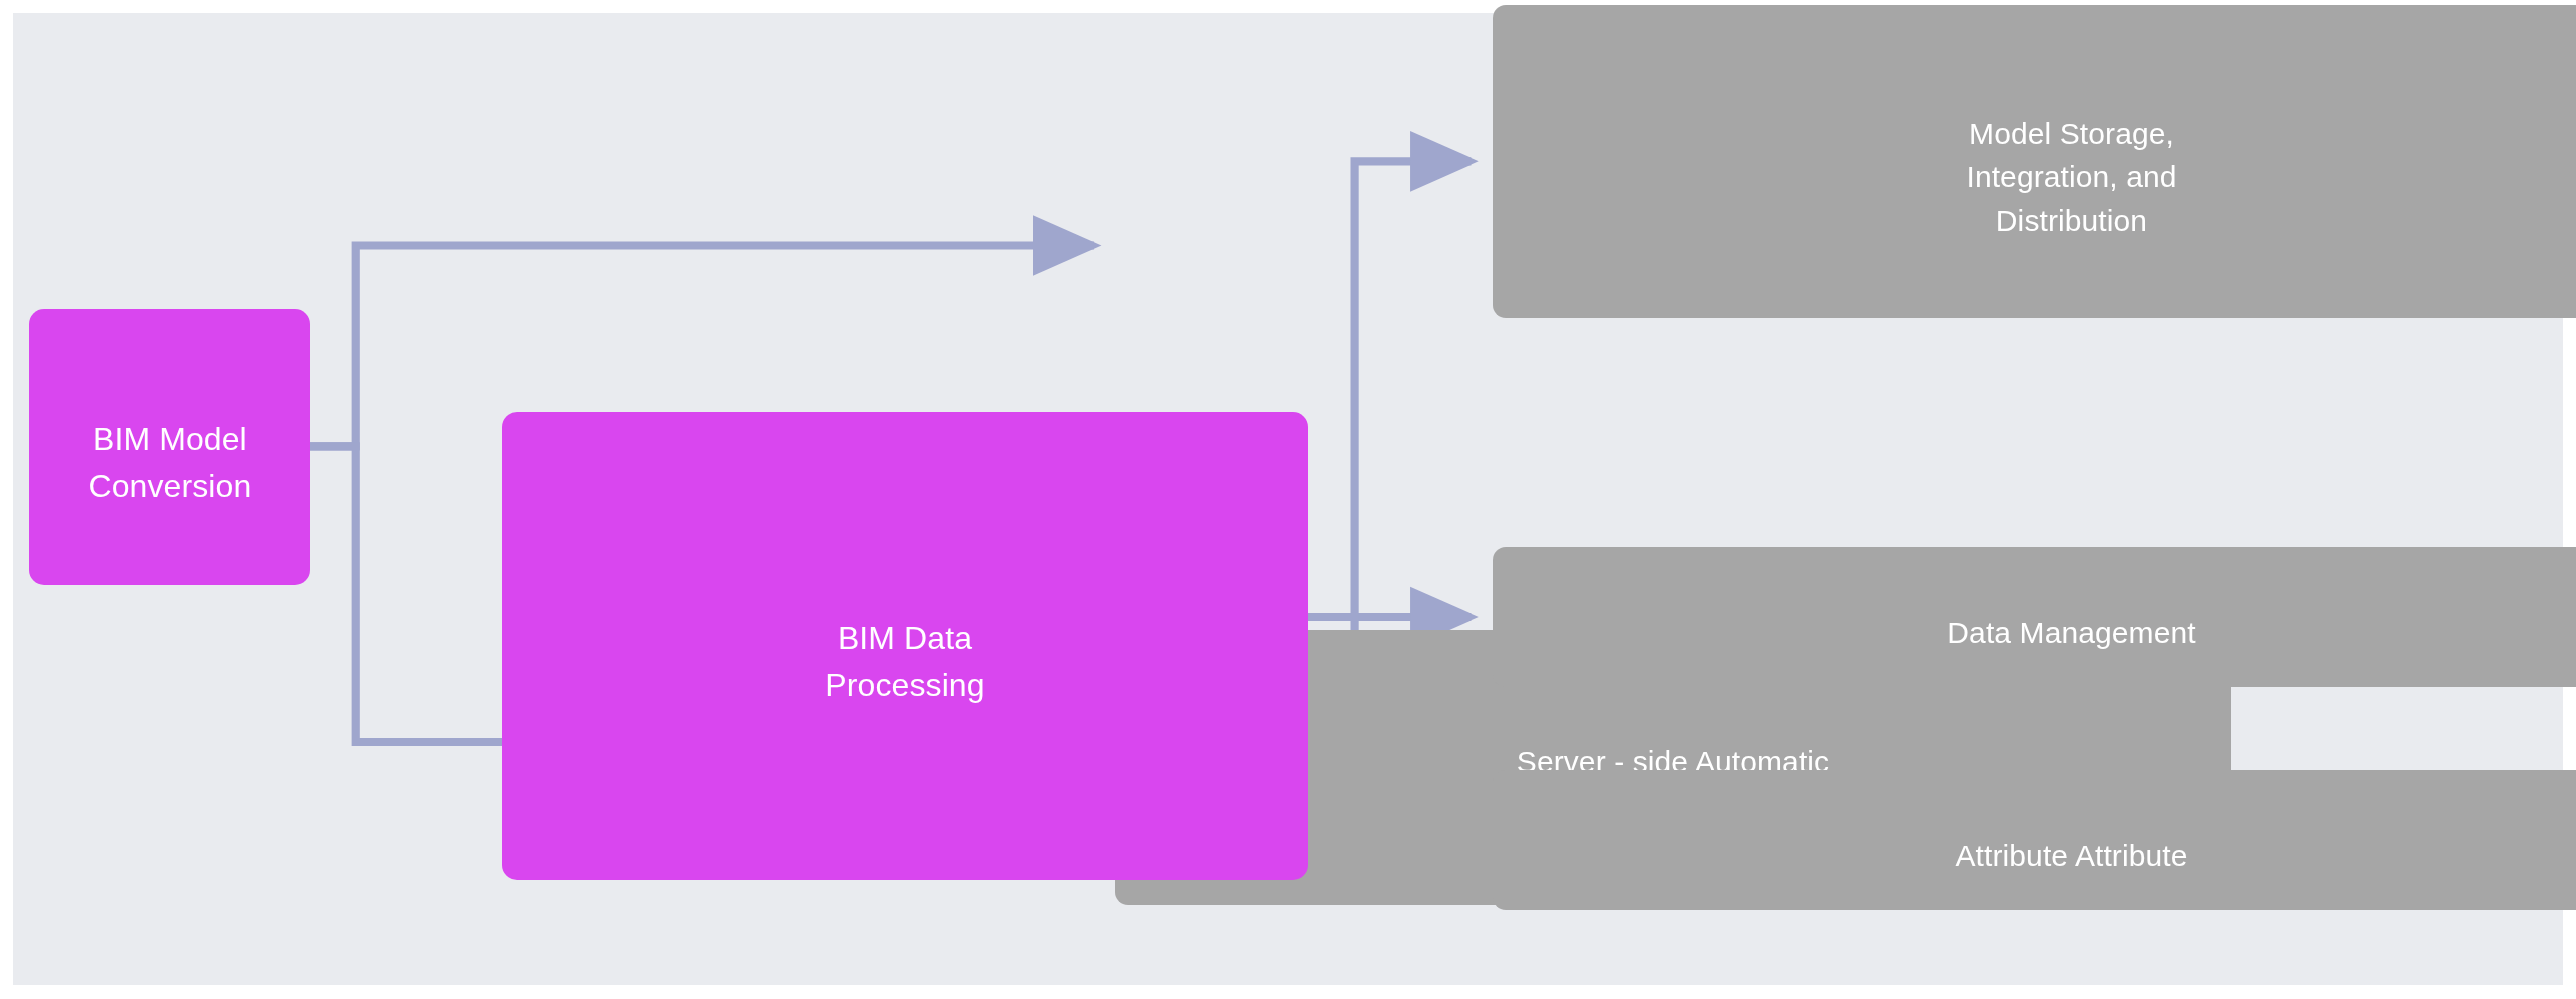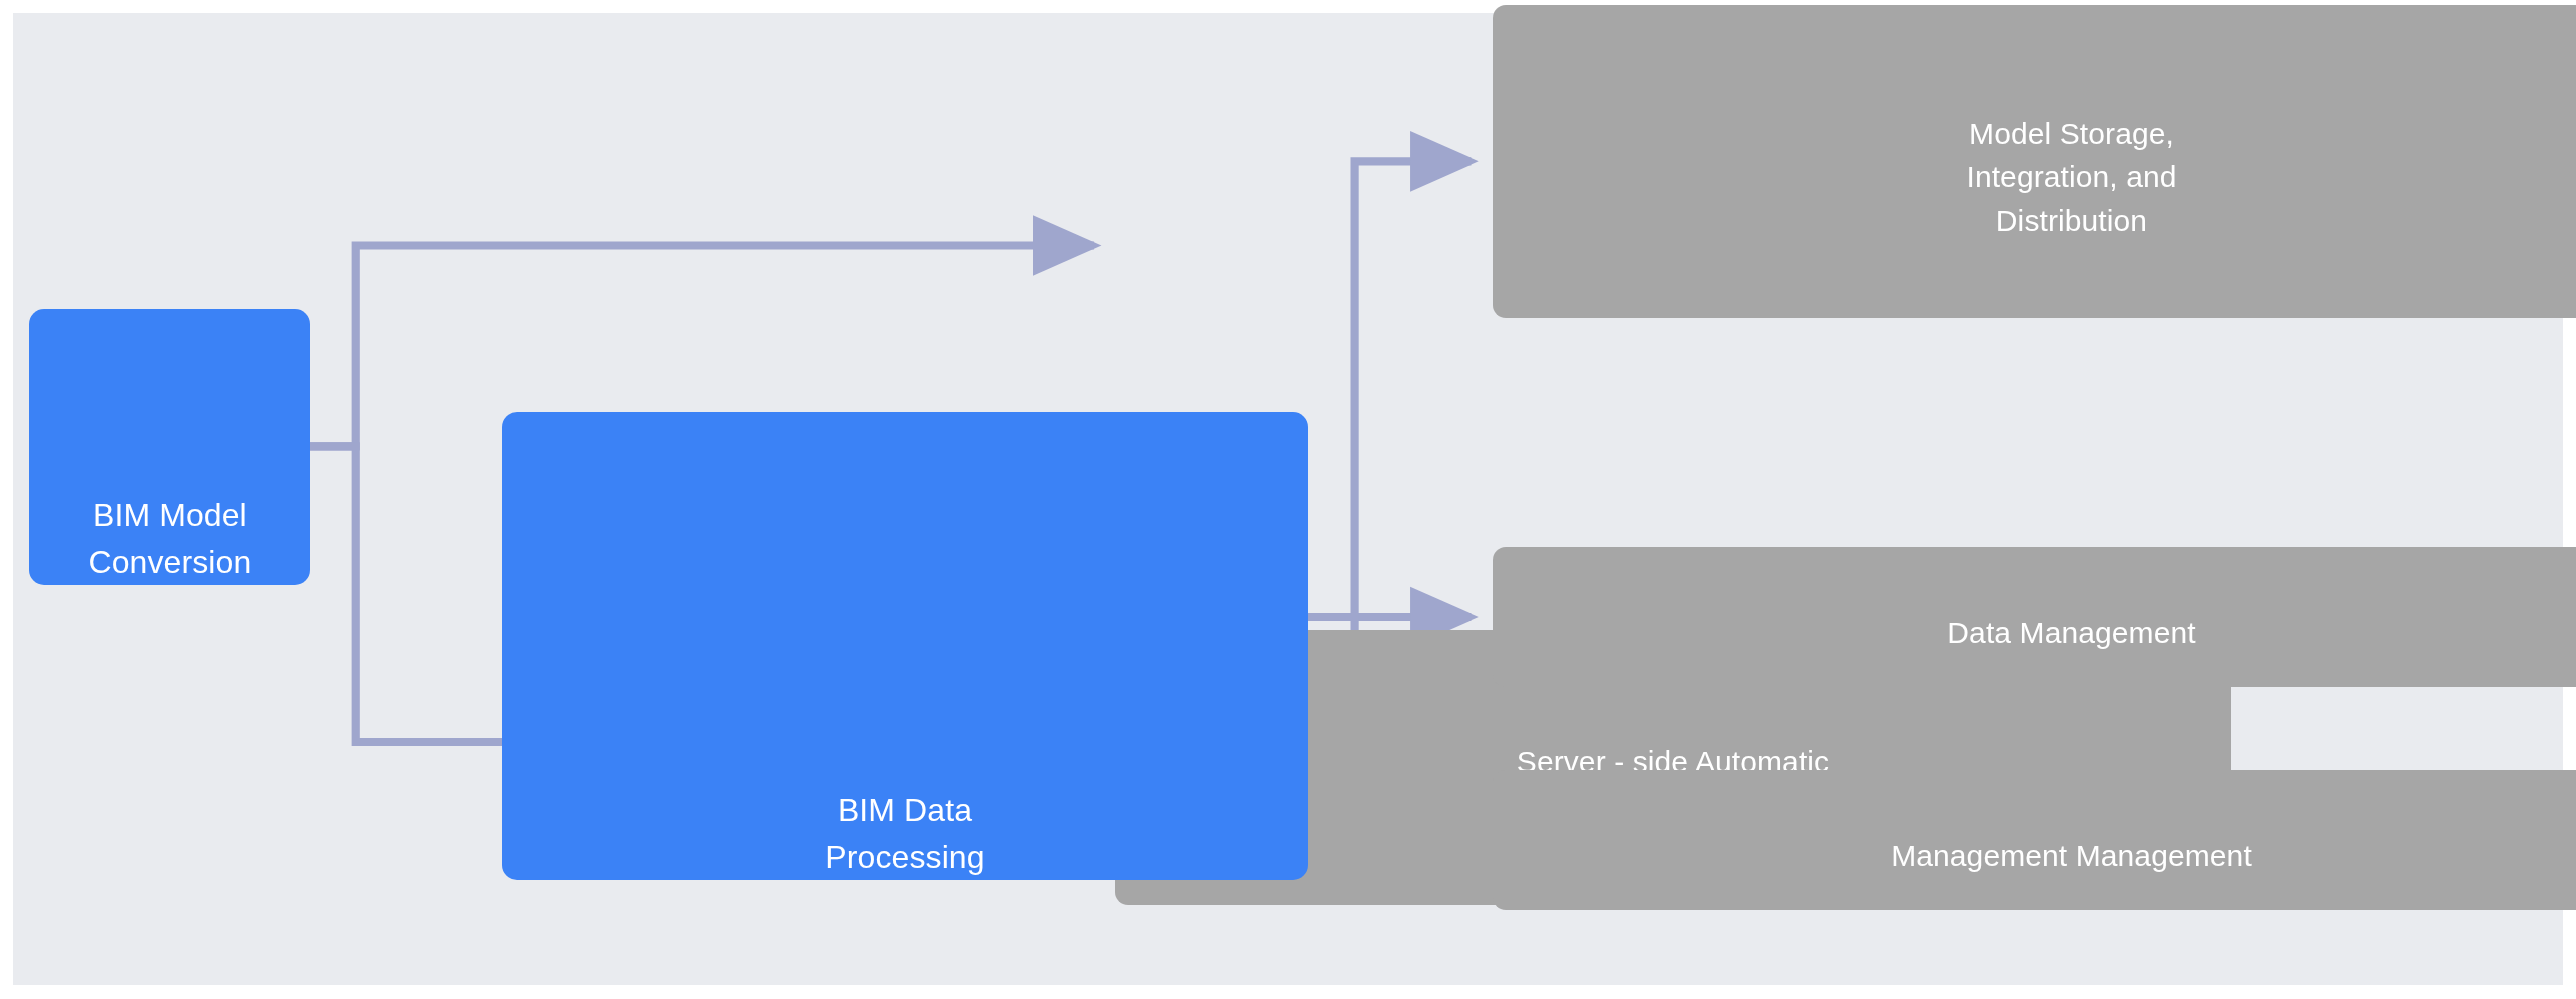--- a/index.html
+++ b/index.html
@@ -29,25 +29,24 @@
     align-items: center;
     justify-content: center;
     text-align: center;
     color: #ffffff;
     box-sizing: border-box;
     line-height: 1.45;
     letter-spacing: 0.1px;
   }
 
   .node.primary {
-    background: #3b82f6;
+    background: #d946ef;
     border-radius: 15px;
     font-size: 32px;
     padding: 0 10.5px;
-    align-items: flex-end;
   }
 
   .node.secondary {
     background: #a6a6a6;
     border-radius: 13px;
     font-size: 30px;
     padding: 0 10.5px;
   }
 
   .node .label {
@@ -119,17 +118,17 @@
     <span class="label">Model Storage,
 Integration, and
 Distribution</span>
   </div>
 
   <div class="node secondary" style="left: 1480px; top: 534px; width: 1157px; height: 140px;">
     <span class="label">Data Management</span>
   </div>
 
   <div class="node secondary" style="left: 1480px; top: 757px; width: 1157px; height: 140px;">
-    <span class="label">Management Management</span>
+    <span class="label">Attribute Attribute</span>
   </div>
 
 </div>
 
 
 </body></html>

